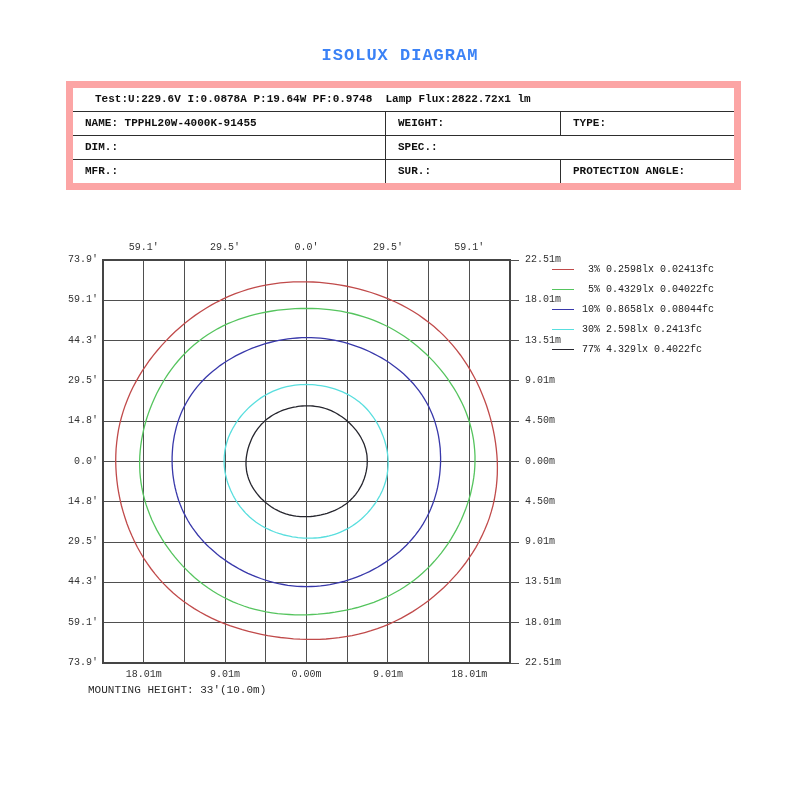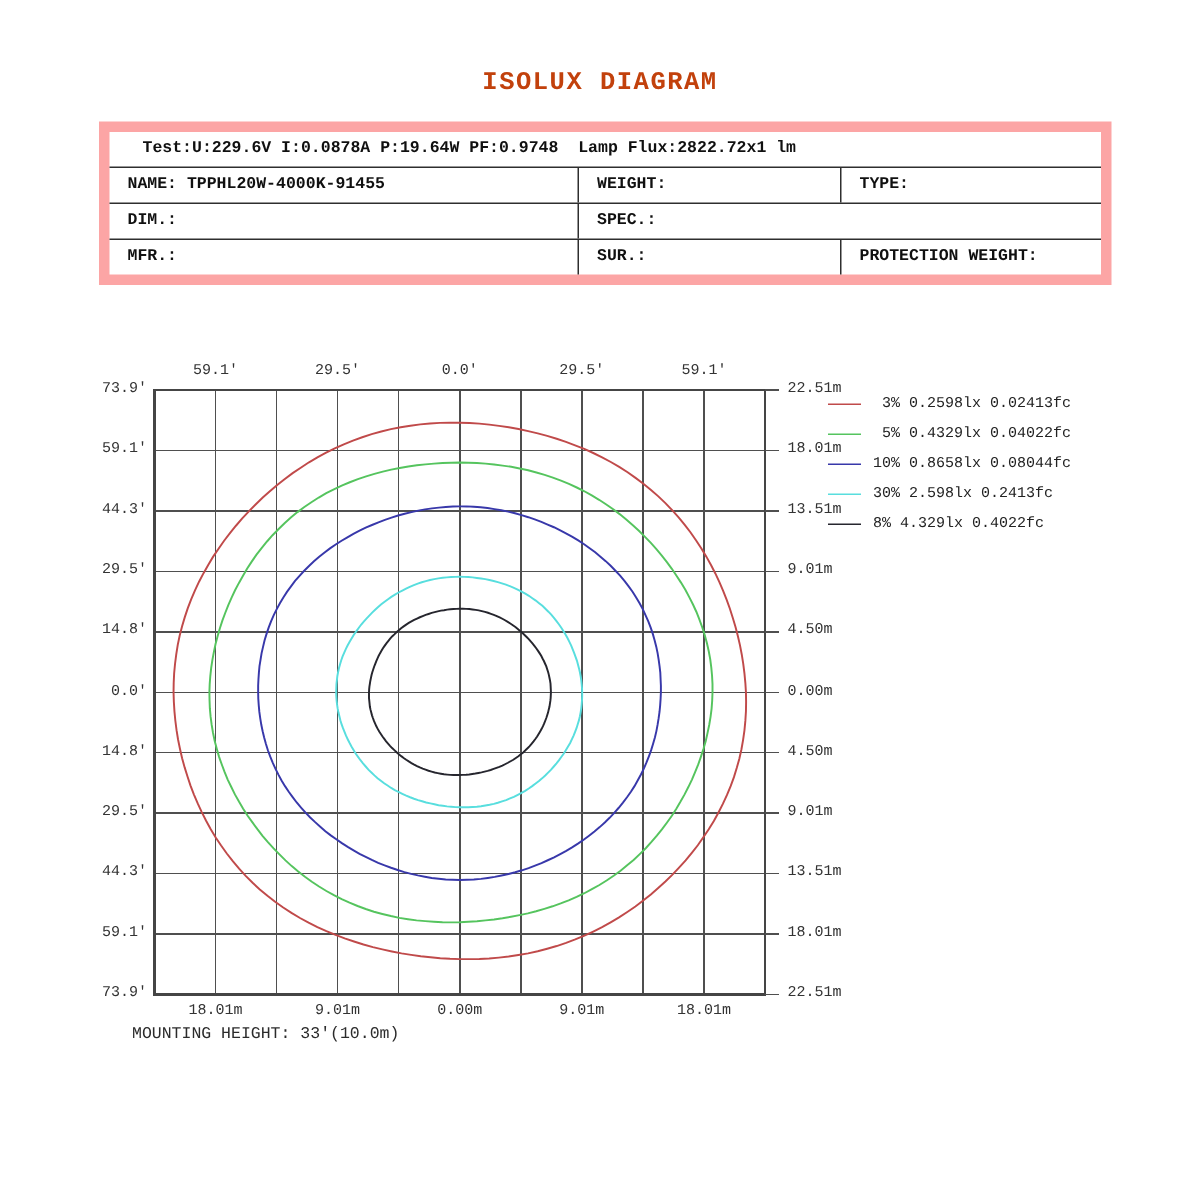--- a/index.html
+++ b/index.html
@@ -1,19 +1,19 @@
 <!DOCTYPE html>
 <html><head>
 <meta charset="utf-8">
 <style>
   html,body{margin:0;padding:0;background:#ffffff;}
   .page{position:relative;width:800px;height:800px;background:#ffffff;overflow:hidden;
         font-family:"Liberation Mono","DejaVu Sans Mono",monospace;}
   .title{position:absolute;top:46px;left:0;width:100%;text-align:center;
-         font-weight:bold;font-size:17px;letter-spacing:1px;color:#c2410c;}
+         font-weight:bold;font-size:17px;letter-spacing:1px;color:#3b82f6;}
   .info-table{position:absolute;left:66px;top:81px;width:661px;
               border:7px solid #fca5a5;font-size:11px;font-weight:bold;color:#101010;}
   .t-row1{height:23px;line-height:23px;padding-left:22px;border-bottom:1px solid #2e2e2e;
           white-space:pre;overflow:hidden;}
   .t-grid{display:grid;grid-template-columns:312px 175px 172px;height:23px;line-height:23px;
           border-bottom:1px solid #2e2e2e;}
   .t-grid.last{border-bottom:none;}
   .t-cell{padding-left:12px;white-space:pre;overflow:hidden;}
   .t-cell + .t-cell{border-left:1px solid #2e2e2e;}
   #chart-svg{position:absolute;left:0;top:0;}
@@ -42,21 +42,21 @@
       <div class="t-cell">WEIGHT:</div>
       <div class="t-cell">TYPE:</div>
     </div>
     <div class="t-grid">
       <div class="t-cell">DIM.:</div>
       <div class="t-cell">SPEC.:</div>
     </div>
     <div class="t-grid last">
       <div class="t-cell">MFR.:</div>
       <div class="t-cell">SUR.:</div>
-      <div class="t-cell">PROTECTION WEIGHT:</div>
+      <div class="t-cell">PROTECTION ANGLE:</div>
     </div>
   </div>
 
   <svg id="chart-svg" width="800" height="800" viewBox="0 0 800 800">
       <line x1="143.7" y1="260" x2="143.7" y2="663" stroke="#4f4f4f" stroke-width="1" shape-rendering="crispEdges"></line>
       <line x1="103" y1="300.3" x2="510" y2="300.3" stroke="#4f4f4f" stroke-width="1" shape-rendering="crispEdges"></line>
       <line x1="184.4" y1="260" x2="184.4" y2="663" stroke="#4f4f4f" stroke-width="1" shape-rendering="crispEdges"></line>
       <line x1="103" y1="340.6" x2="510" y2="340.6" stroke="#4f4f4f" stroke-width="1" shape-rendering="crispEdges"></line>
       <line x1="225.1" y1="260" x2="225.1" y2="663" stroke="#4f4f4f" stroke-width="1" shape-rendering="crispEdges"></line>
       <line x1="103" y1="380.9" x2="510" y2="380.9" stroke="#4f4f4f" stroke-width="1" shape-rendering="crispEdges"></line>
@@ -138,19 +138,19 @@
       <div class="leg-row">
         <div class="leg-line" style="border-top-color: rgb(56, 56, 170);"></div>
         <div class="leg-text">10% 0.8658lx 0.08044fc</div>
       </div>
       <div class="leg-row">
         <div class="leg-line" style="border-top-color: rgb(88, 222, 222);"></div>
         <div class="leg-text">30% 2.598lx 0.2413fc</div>
       </div>
       <div class="leg-row">
         <div class="leg-line" style="border-top-color: rgb(38, 38, 46);"></div>
-        <div class="leg-text">8% 4.329lx 0.4022fc</div>
+        <div class="leg-text">77% 4.329lx 0.4022fc</div>
       </div>
     </div>
 
   <div class="mounting">MOUNTING HEIGHT: 33'(10.0m)</div>
 
 </div>
 
 </body></html>

